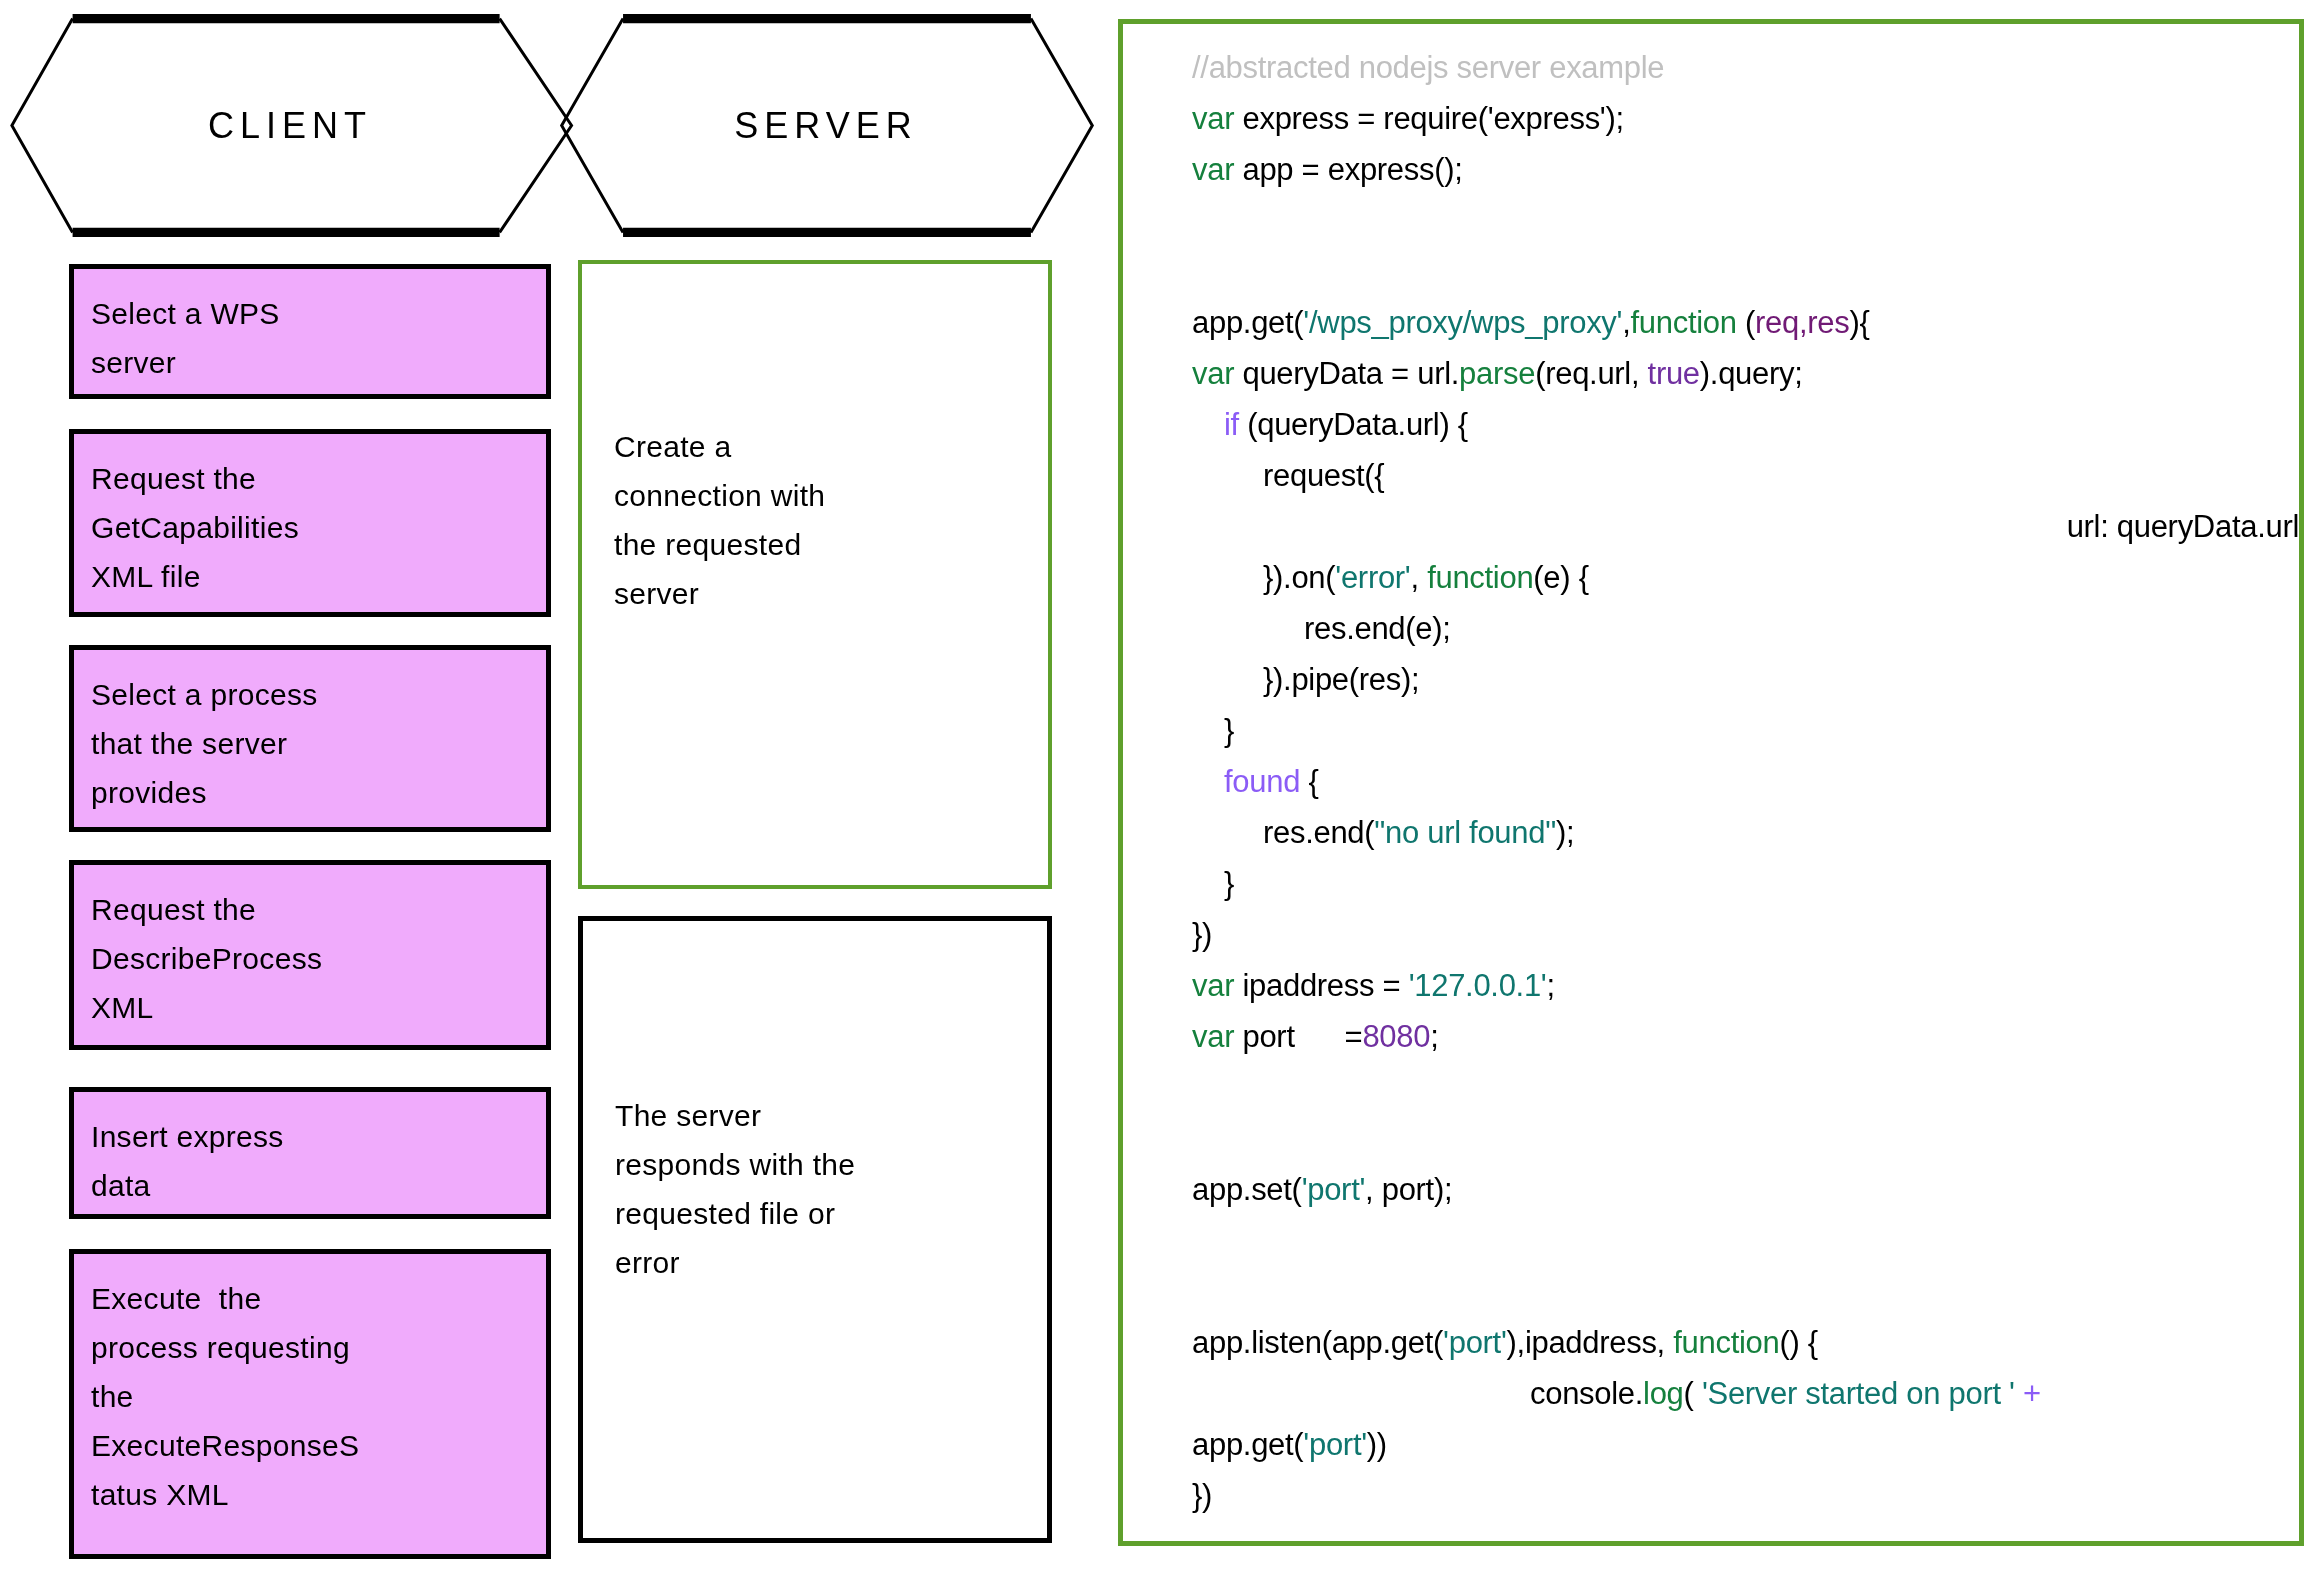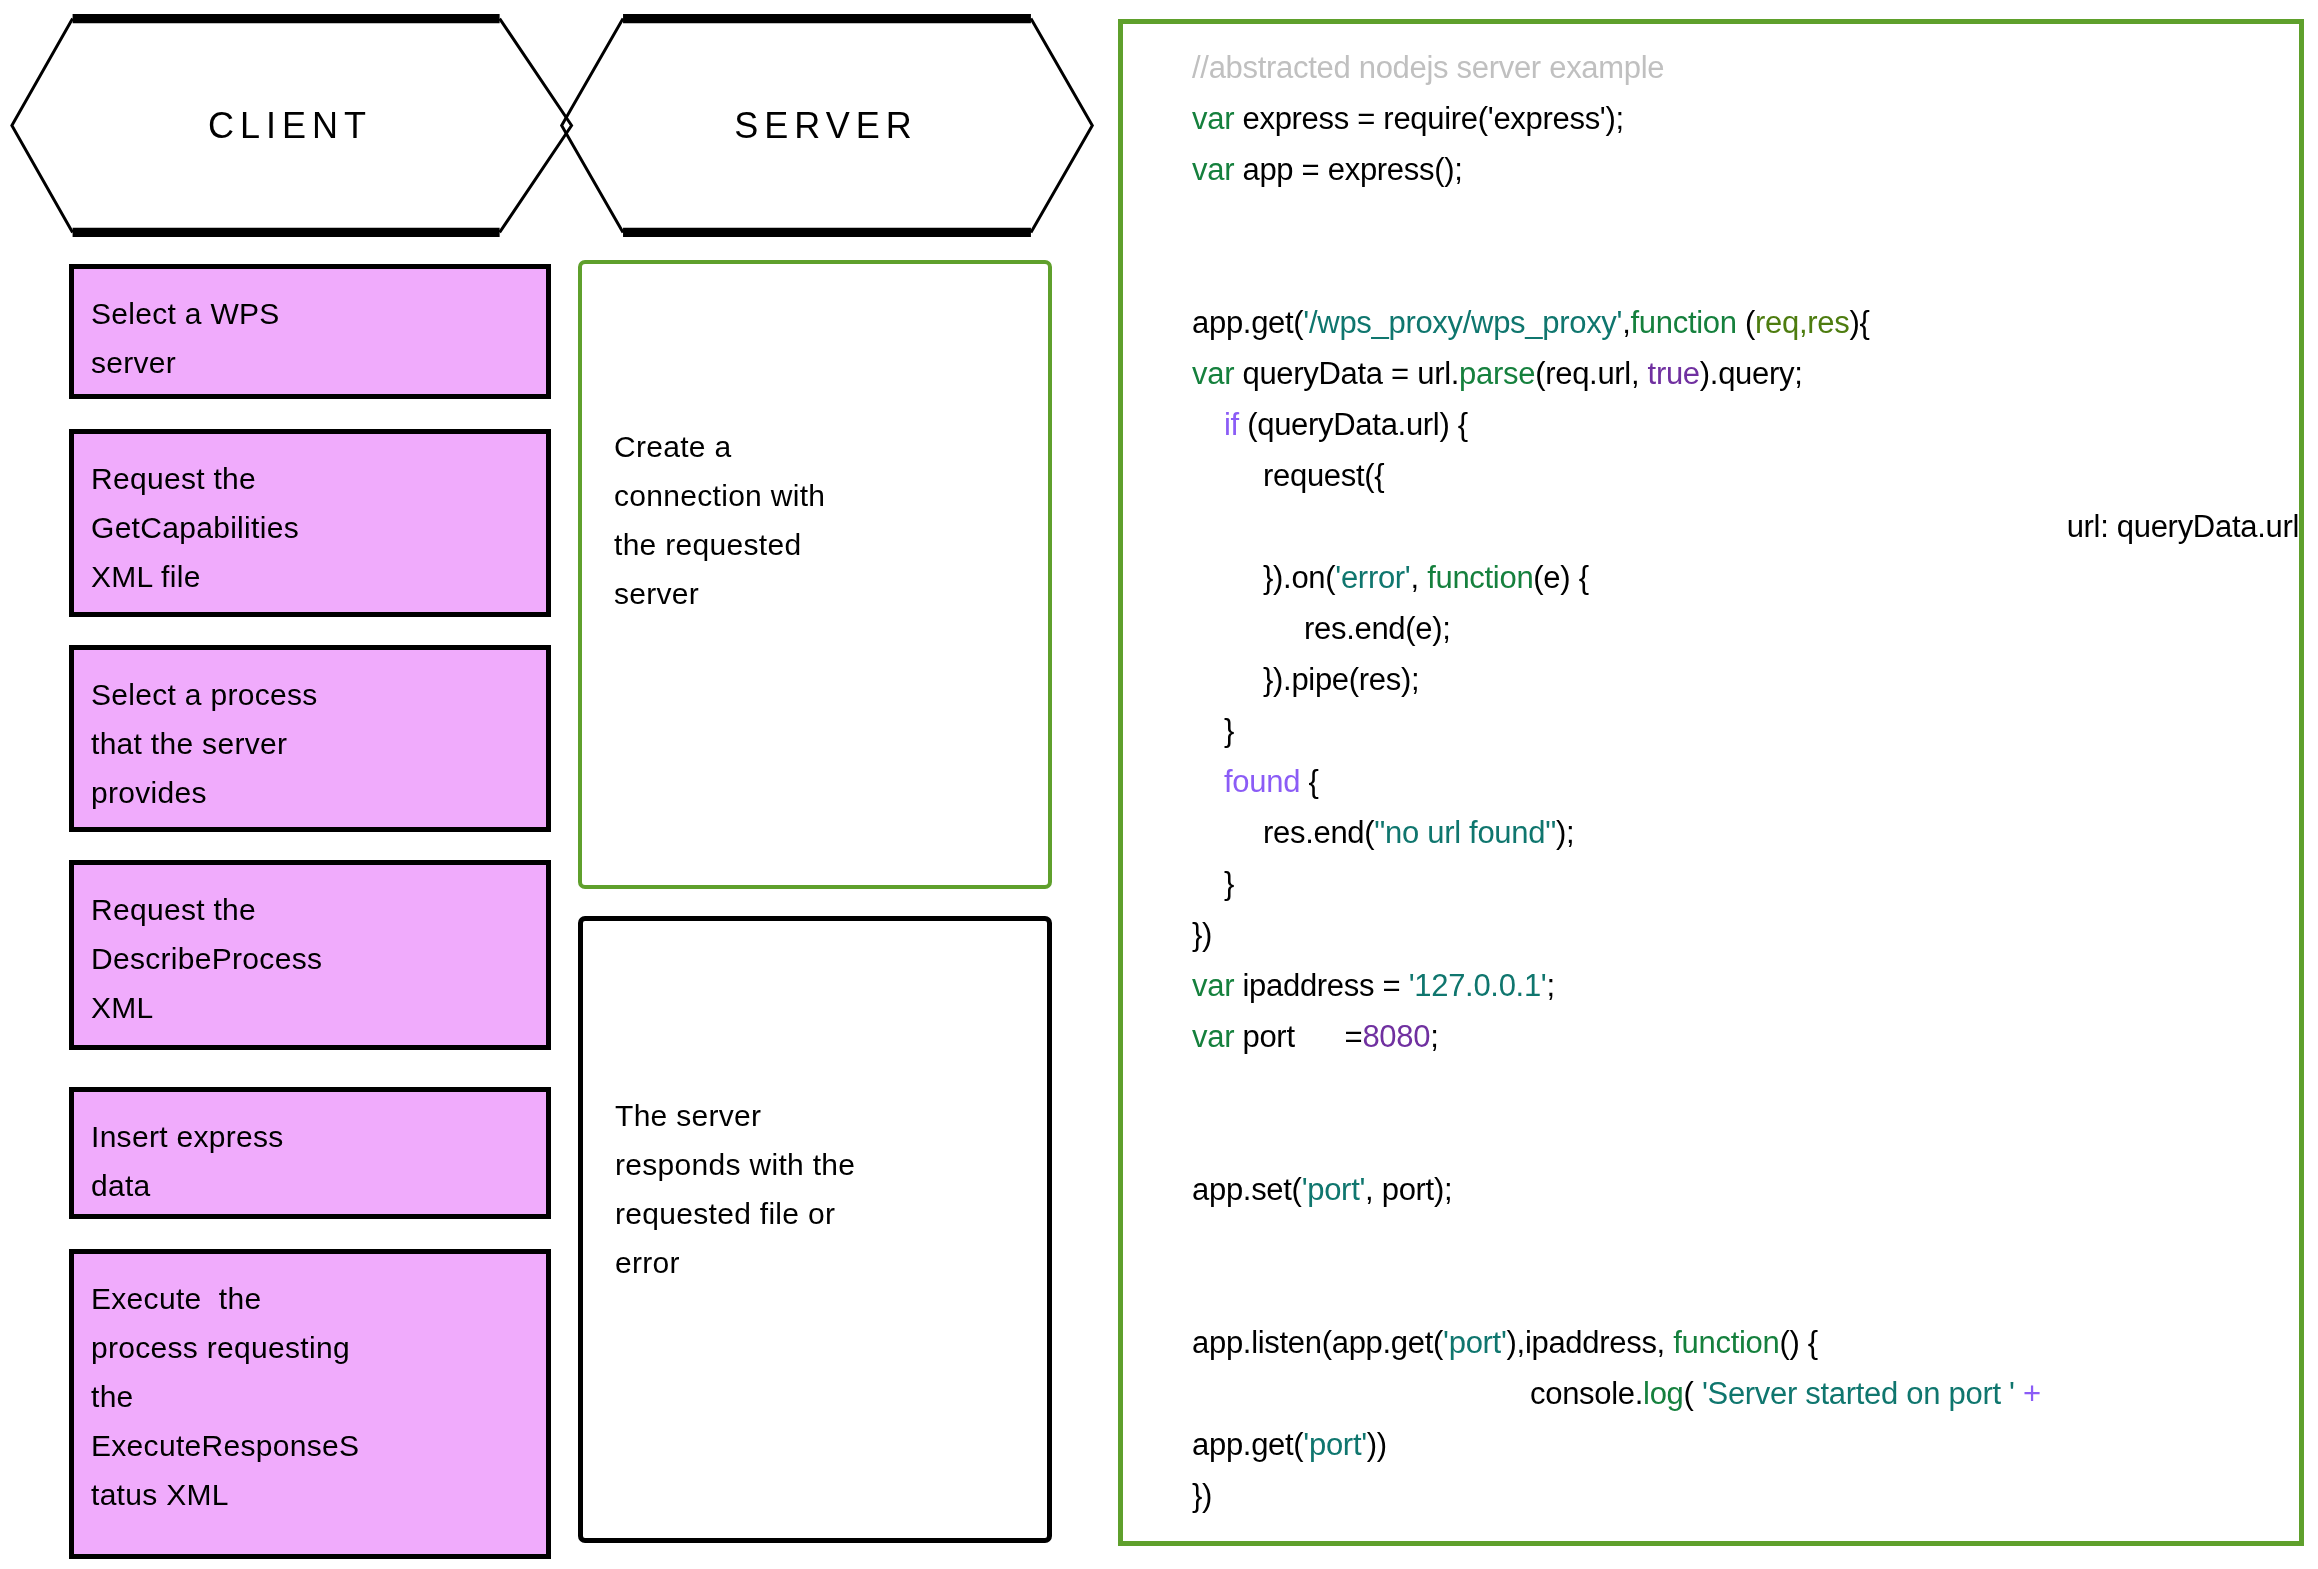--- a/index.html
+++ b/index.html
@@ -25,41 +25,41 @@
   }
   .s1{top:264px;height:135px;}
   .s2{top:429px;height:188px;}
   .s3{top:645px;height:187px;}
   .s4{top:860px;height:190px;}
   .s5{top:1087px;height:132px;}
   .s6{top:1249px;height:310px;}
   
   .mid{
     position:absolute;left:578px;width:474px;box-sizing:border-box;background:#fff;
-    font-size:30px;line-height:49px;letter-spacing:0.3px;white-space:pre-wrap;border-radius:7px;
+    font-size:30px;line-height:49px;letter-spacing:0.3px;white-space:pre-wrap;
   }
   .mid.green{top:260px;height:629px;border:4px solid #5fa02c;padding:158px 6.6px 0 32px;}
   .mid.black{top:916px;height:627px;border:5.3px solid #000;padding:170px 6.6px 0 32px;}
   
   .code-box{
     position:absolute;left:1118px;top:18.5px;width:1186px;height:1527px;
     box-sizing:border-box;border:5.3px solid #5fa02c;background:#fff;
     padding:18.5px 0 0 69px;overflow:hidden;
   }
   .code-line{
     height:51px;line-height:51px;font-size:31px;letter-spacing:-0.3px;
     white-space:pre;color:#000;
   }
   .tok-plain{color:#000000;}
   .tok-kw{color:#15803d;}
   .tok-str{color:#0f766e;}
   .tok-com{color:#c0c0c0;}
   .tok-red{color:#8b5cf6;}
   .tok-purple{color:#7030a0;}
-  .tok-brown{color:#4d7c0f;}
+  .tok-brown{color:#701a75;}
 </style>
 </head>
 <body>
 
 <svg class="hex-svg" width="1122" height="251" viewBox="0 0 1700 380">
   <g stroke="#000" fill="none">
     <path d="M110 28 L18 190 L110 352 M757 28 L866 190 L757 352" stroke-width="4.5"></path>
     <path d="M110 28 L757 28" stroke-width="14"></path>
     <path d="M110 352 L757 352" stroke-width="14"></path>
   </g>

